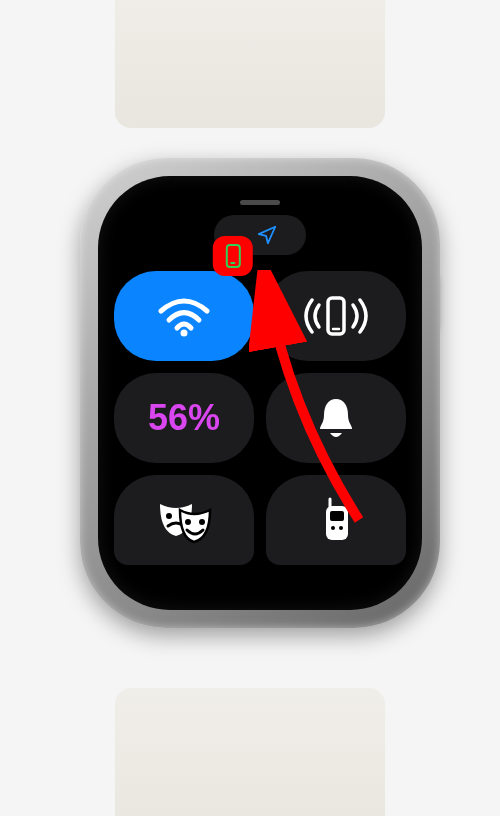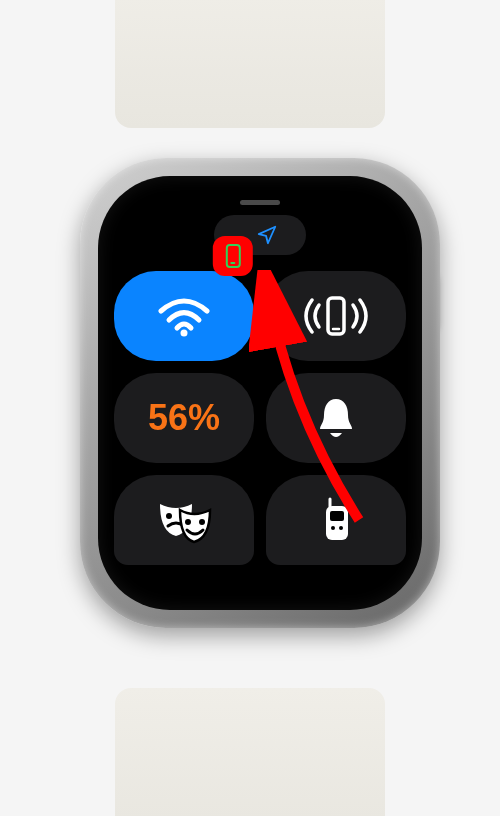--- a/index.html
+++ b/index.html
@@ -127,21 +127,21 @@
       display: flex;
       align-items: center;
       justify-content: center;
     }
     .tile.last-row {
       border-bottom-left-radius: 14px;
       border-bottom-right-radius: 14px;
     }
     .tile.active { background: #0a84ff; }
     .tile-text {
-      color: #f97316;
+      color: #d946ef;
       font-size: 36px;
       font-weight: 600;
     }
     .highlight-ring {
       position: absolute;
       top: 36px;
       left: 50%;
       transform: translateX(-118%);
       width: 40px;
       height: 40px;

